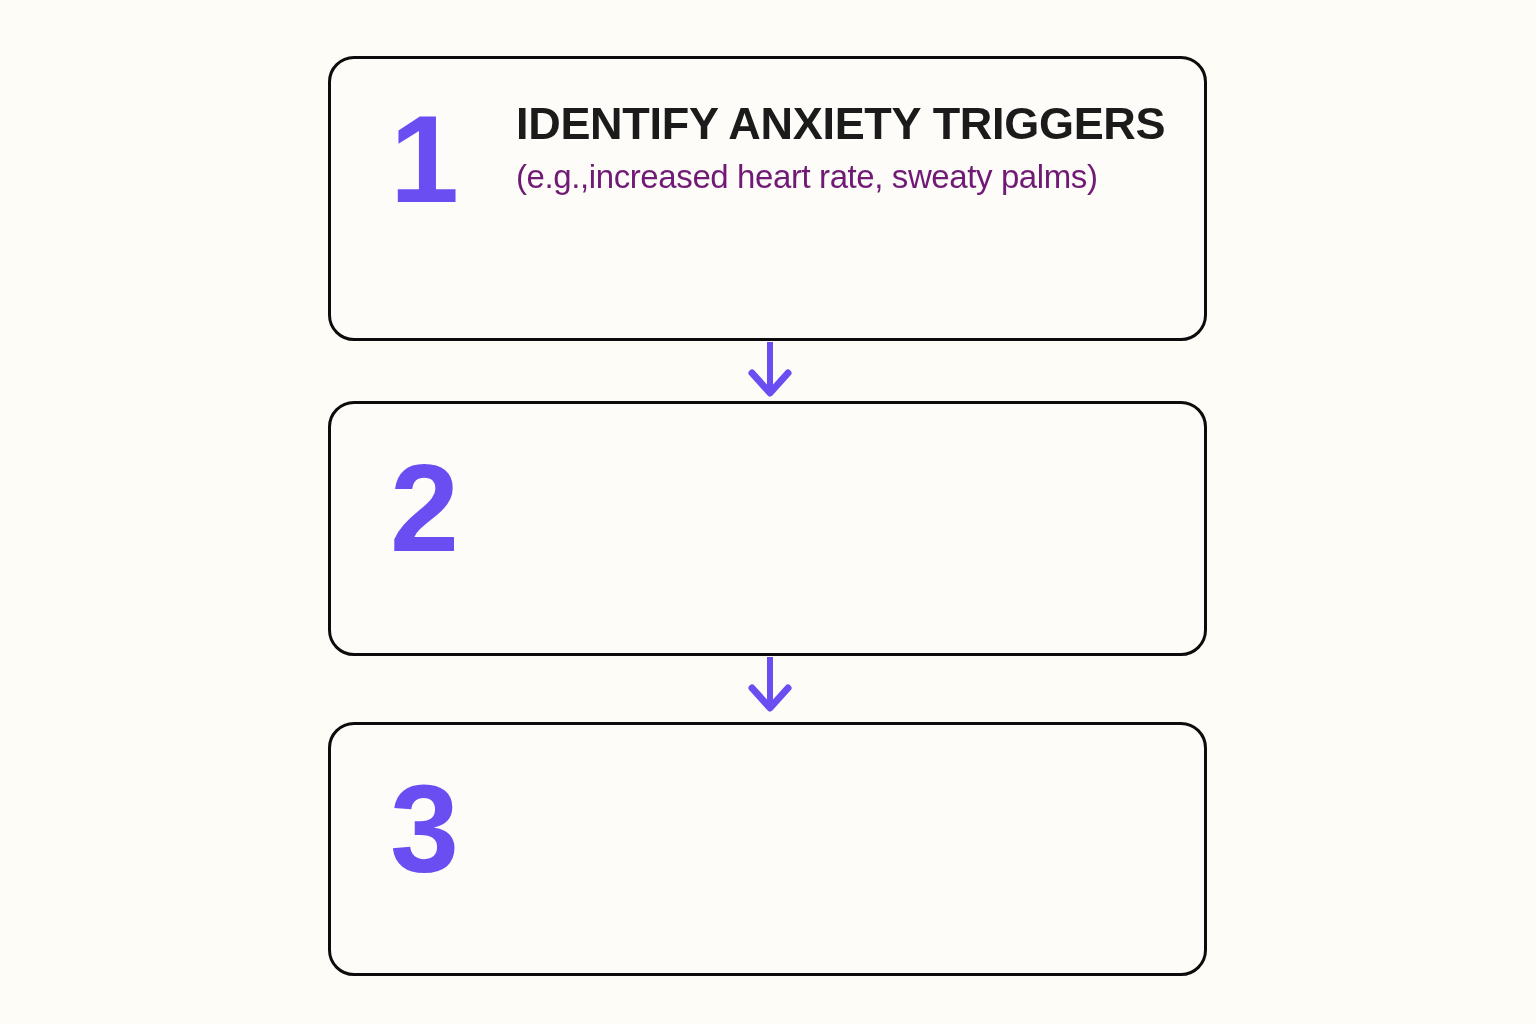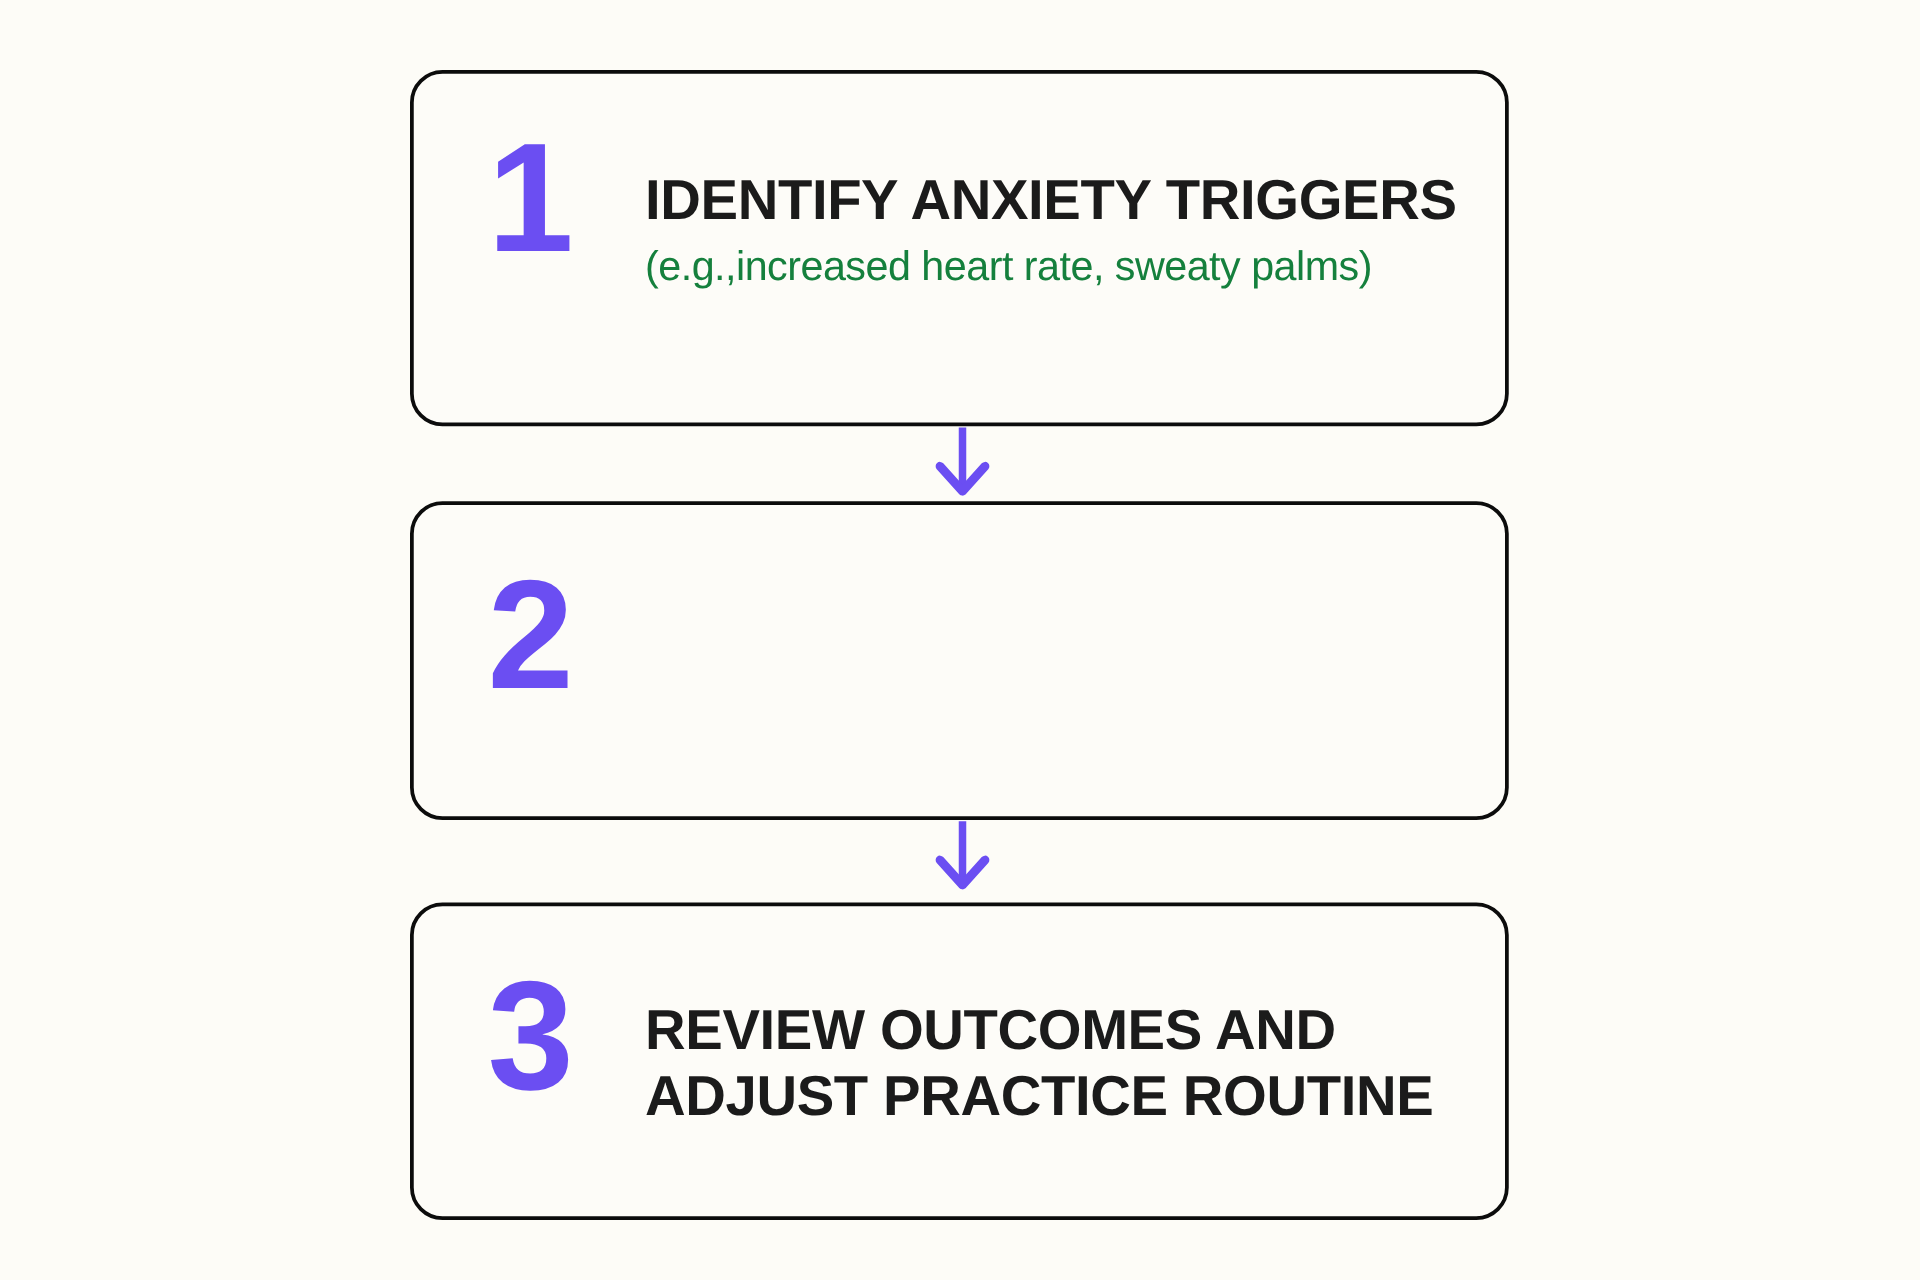--- a/index.html
+++ b/index.html
@@ -54,40 +54,39 @@
   }
 
   #step-card-1 .step-number { padding-top: 38px; }
   #step-card-2 .step-number { padding-top: 42px; }
   #step-card-3 .step-number { padding-top: 42px; }
 
   
   .step-text {
     flex: 1 1 auto;
     padding-right: 11px;
-    margin-top: 36px;
   }
 
   #step-card-1 .step-text { padding-top: 38px; }
   #step-card-2 .step-text { padding-top: 43px; }
   #step-card-3 .step-text { padding-top: 36px; }
 
   .step-title {
     color: #1b1b1b;
     font-family: "Liberation Sans", sans-serif;
     font-weight: bold;
     font-size: 45px;
     line-height: 1.18;
     letter-spacing: -0.3px;
     text-transform: uppercase;
     margin: 0;
   }
 
   .step-subtitle {
-    color: #15803d;
+    color: #701a75;
     font-family: "Liberation Sans", sans-serif;
     font-weight: normal;
     font-size: 33px;
     line-height: 1.42;
     letter-spacing: -0.4px;
     margin: 4px 0 0 0;
   }
 
   #step-card-2 .step-subtitle { margin-top: 12px; }
 
@@ -127,18 +126,15 @@
 
   <div class="connector-arrow" id="connector-arrow-2">
     <svg width="60" height="58" viewBox="0 0 60 58" aria-hidden="true">
       <path d="M30 1 L30 50" stroke="#6b4ef2" stroke-width="6" fill="none" stroke-linecap="butt"></path>
       <path d="M12 32 L30 52 L48 32" stroke="#6b4ef2" stroke-width="7" fill="none" stroke-linecap="round" stroke-linejoin="round"></path>
     </svg>
   </div>
 
   <div class="step-card" id="step-card-3">
     <div class="step-number">3</div>
-    <div class="step-text">
-      <div class="step-title">REVIEW OUTCOMES AND ADJUST PRACTICE ROUTINE</div>
-    </div>
   </div>
 
 </div>
 
 </body></html>

